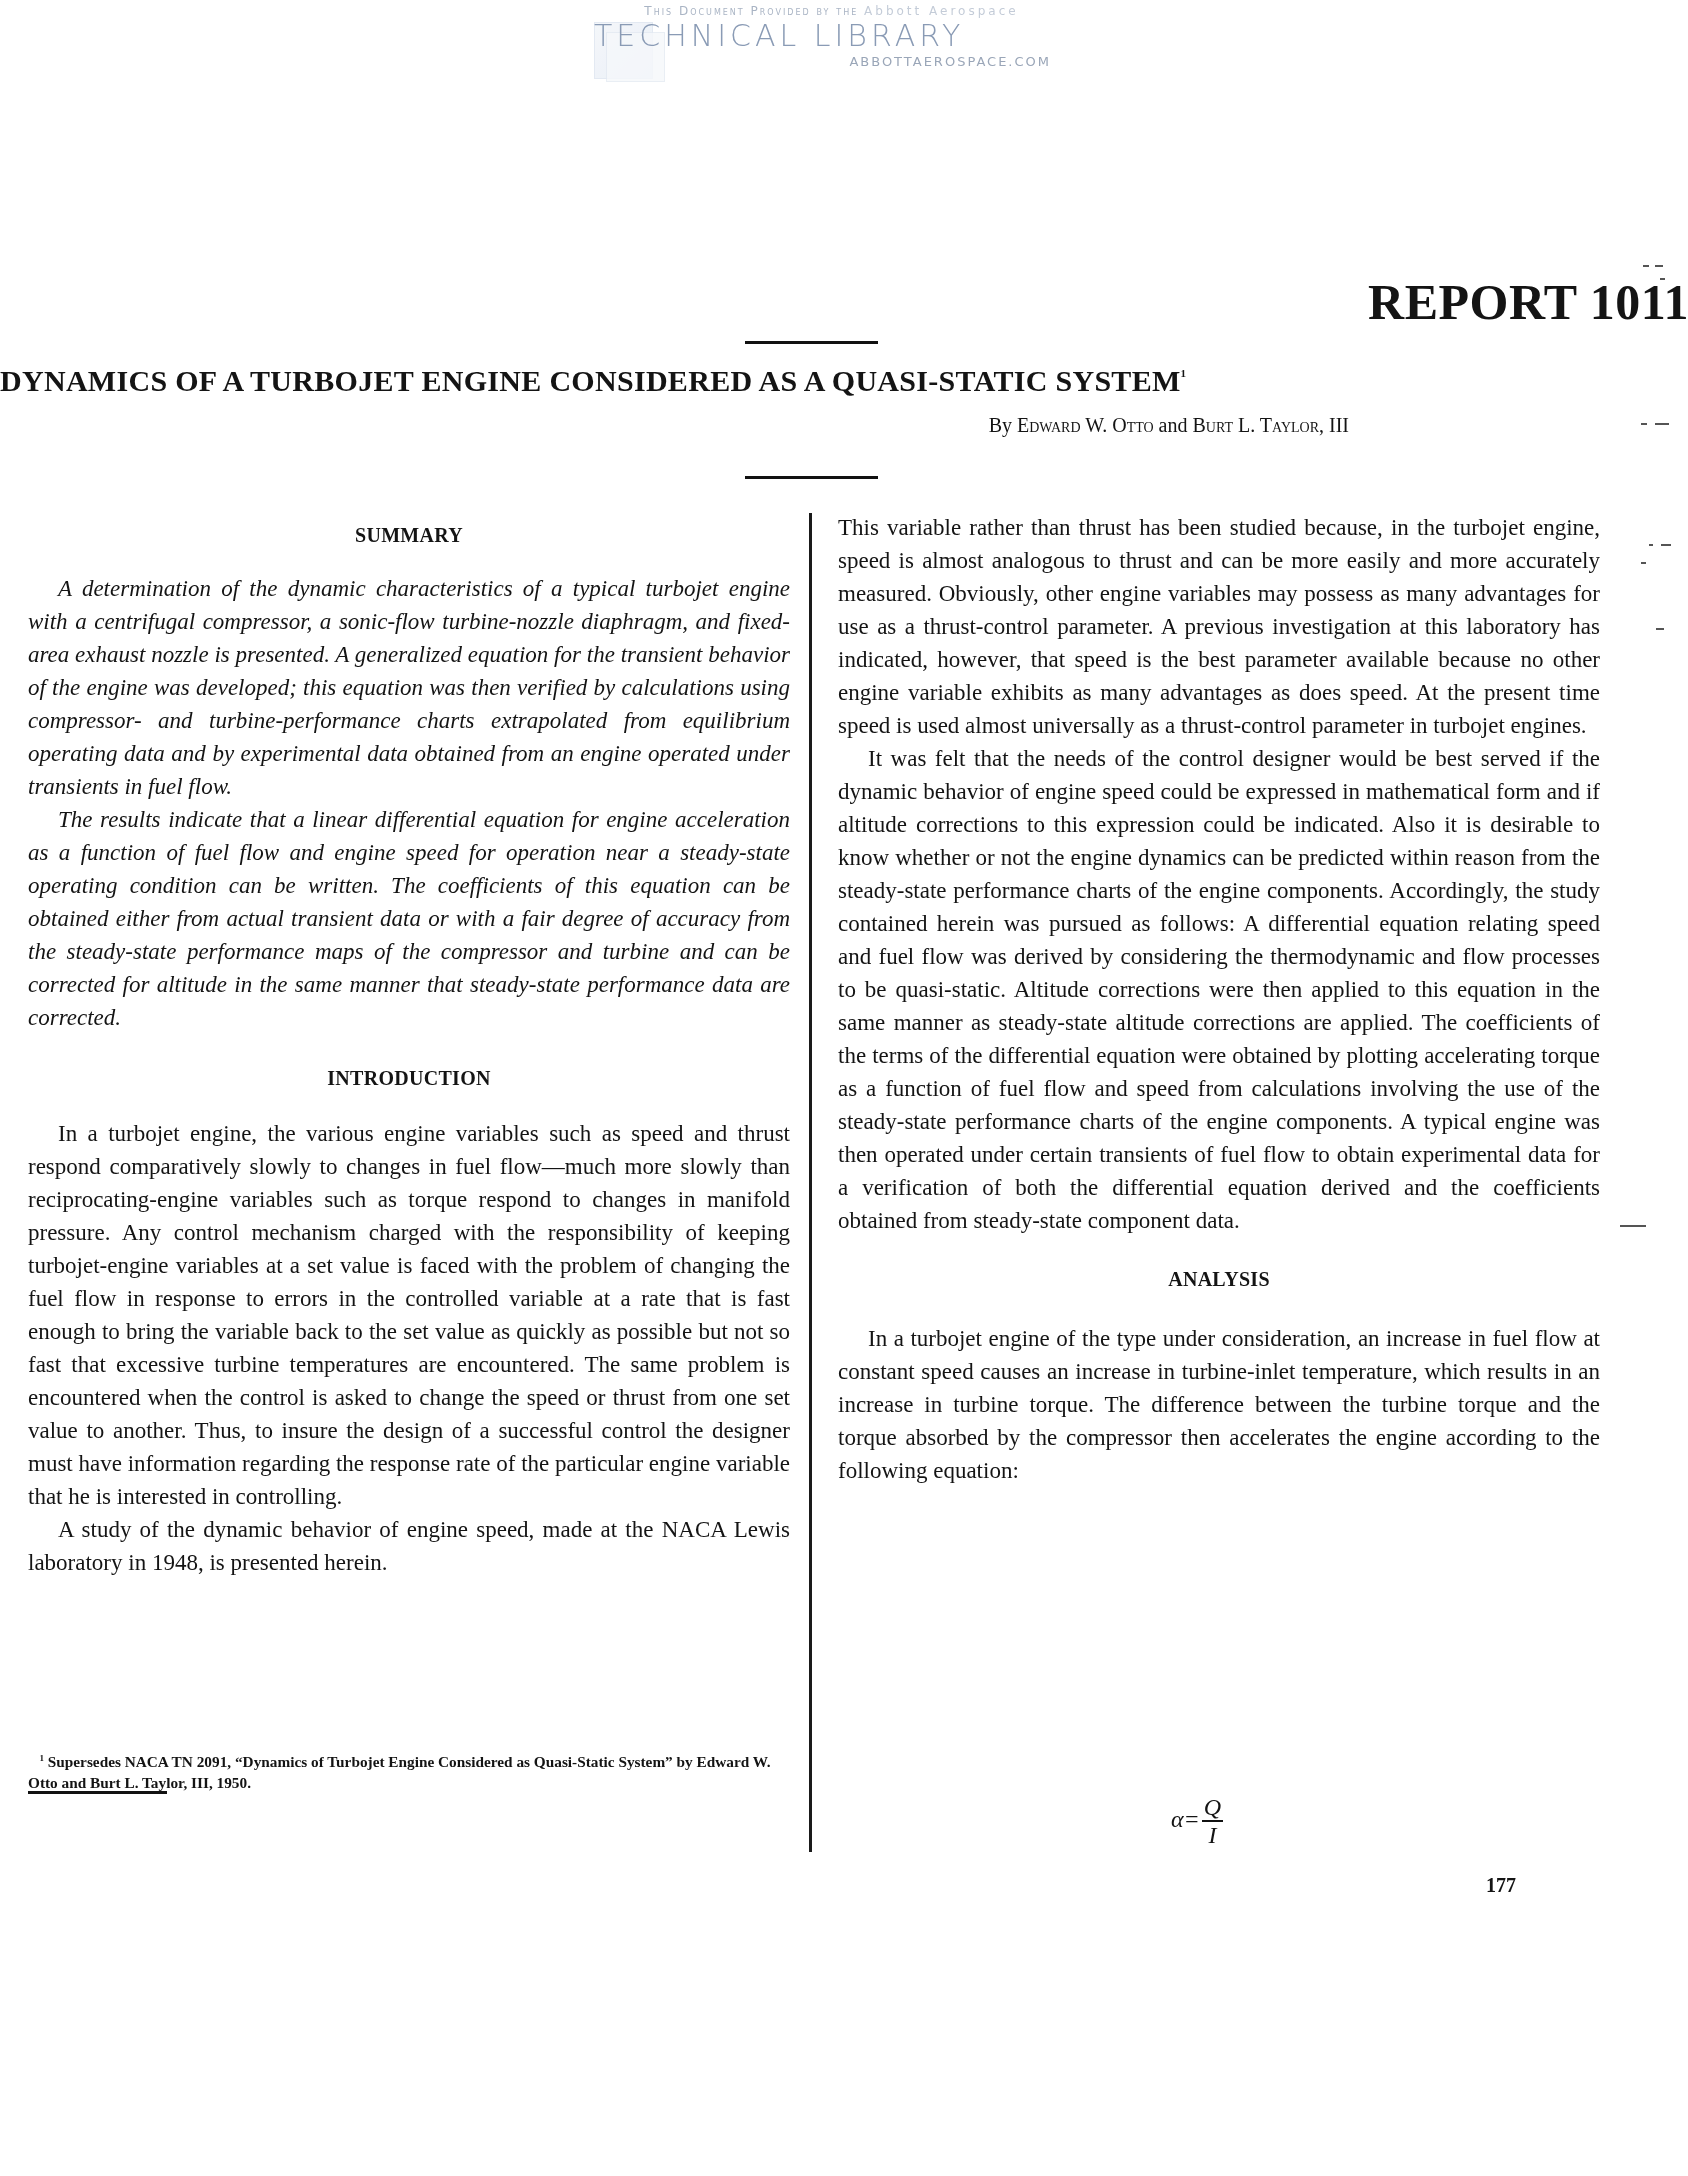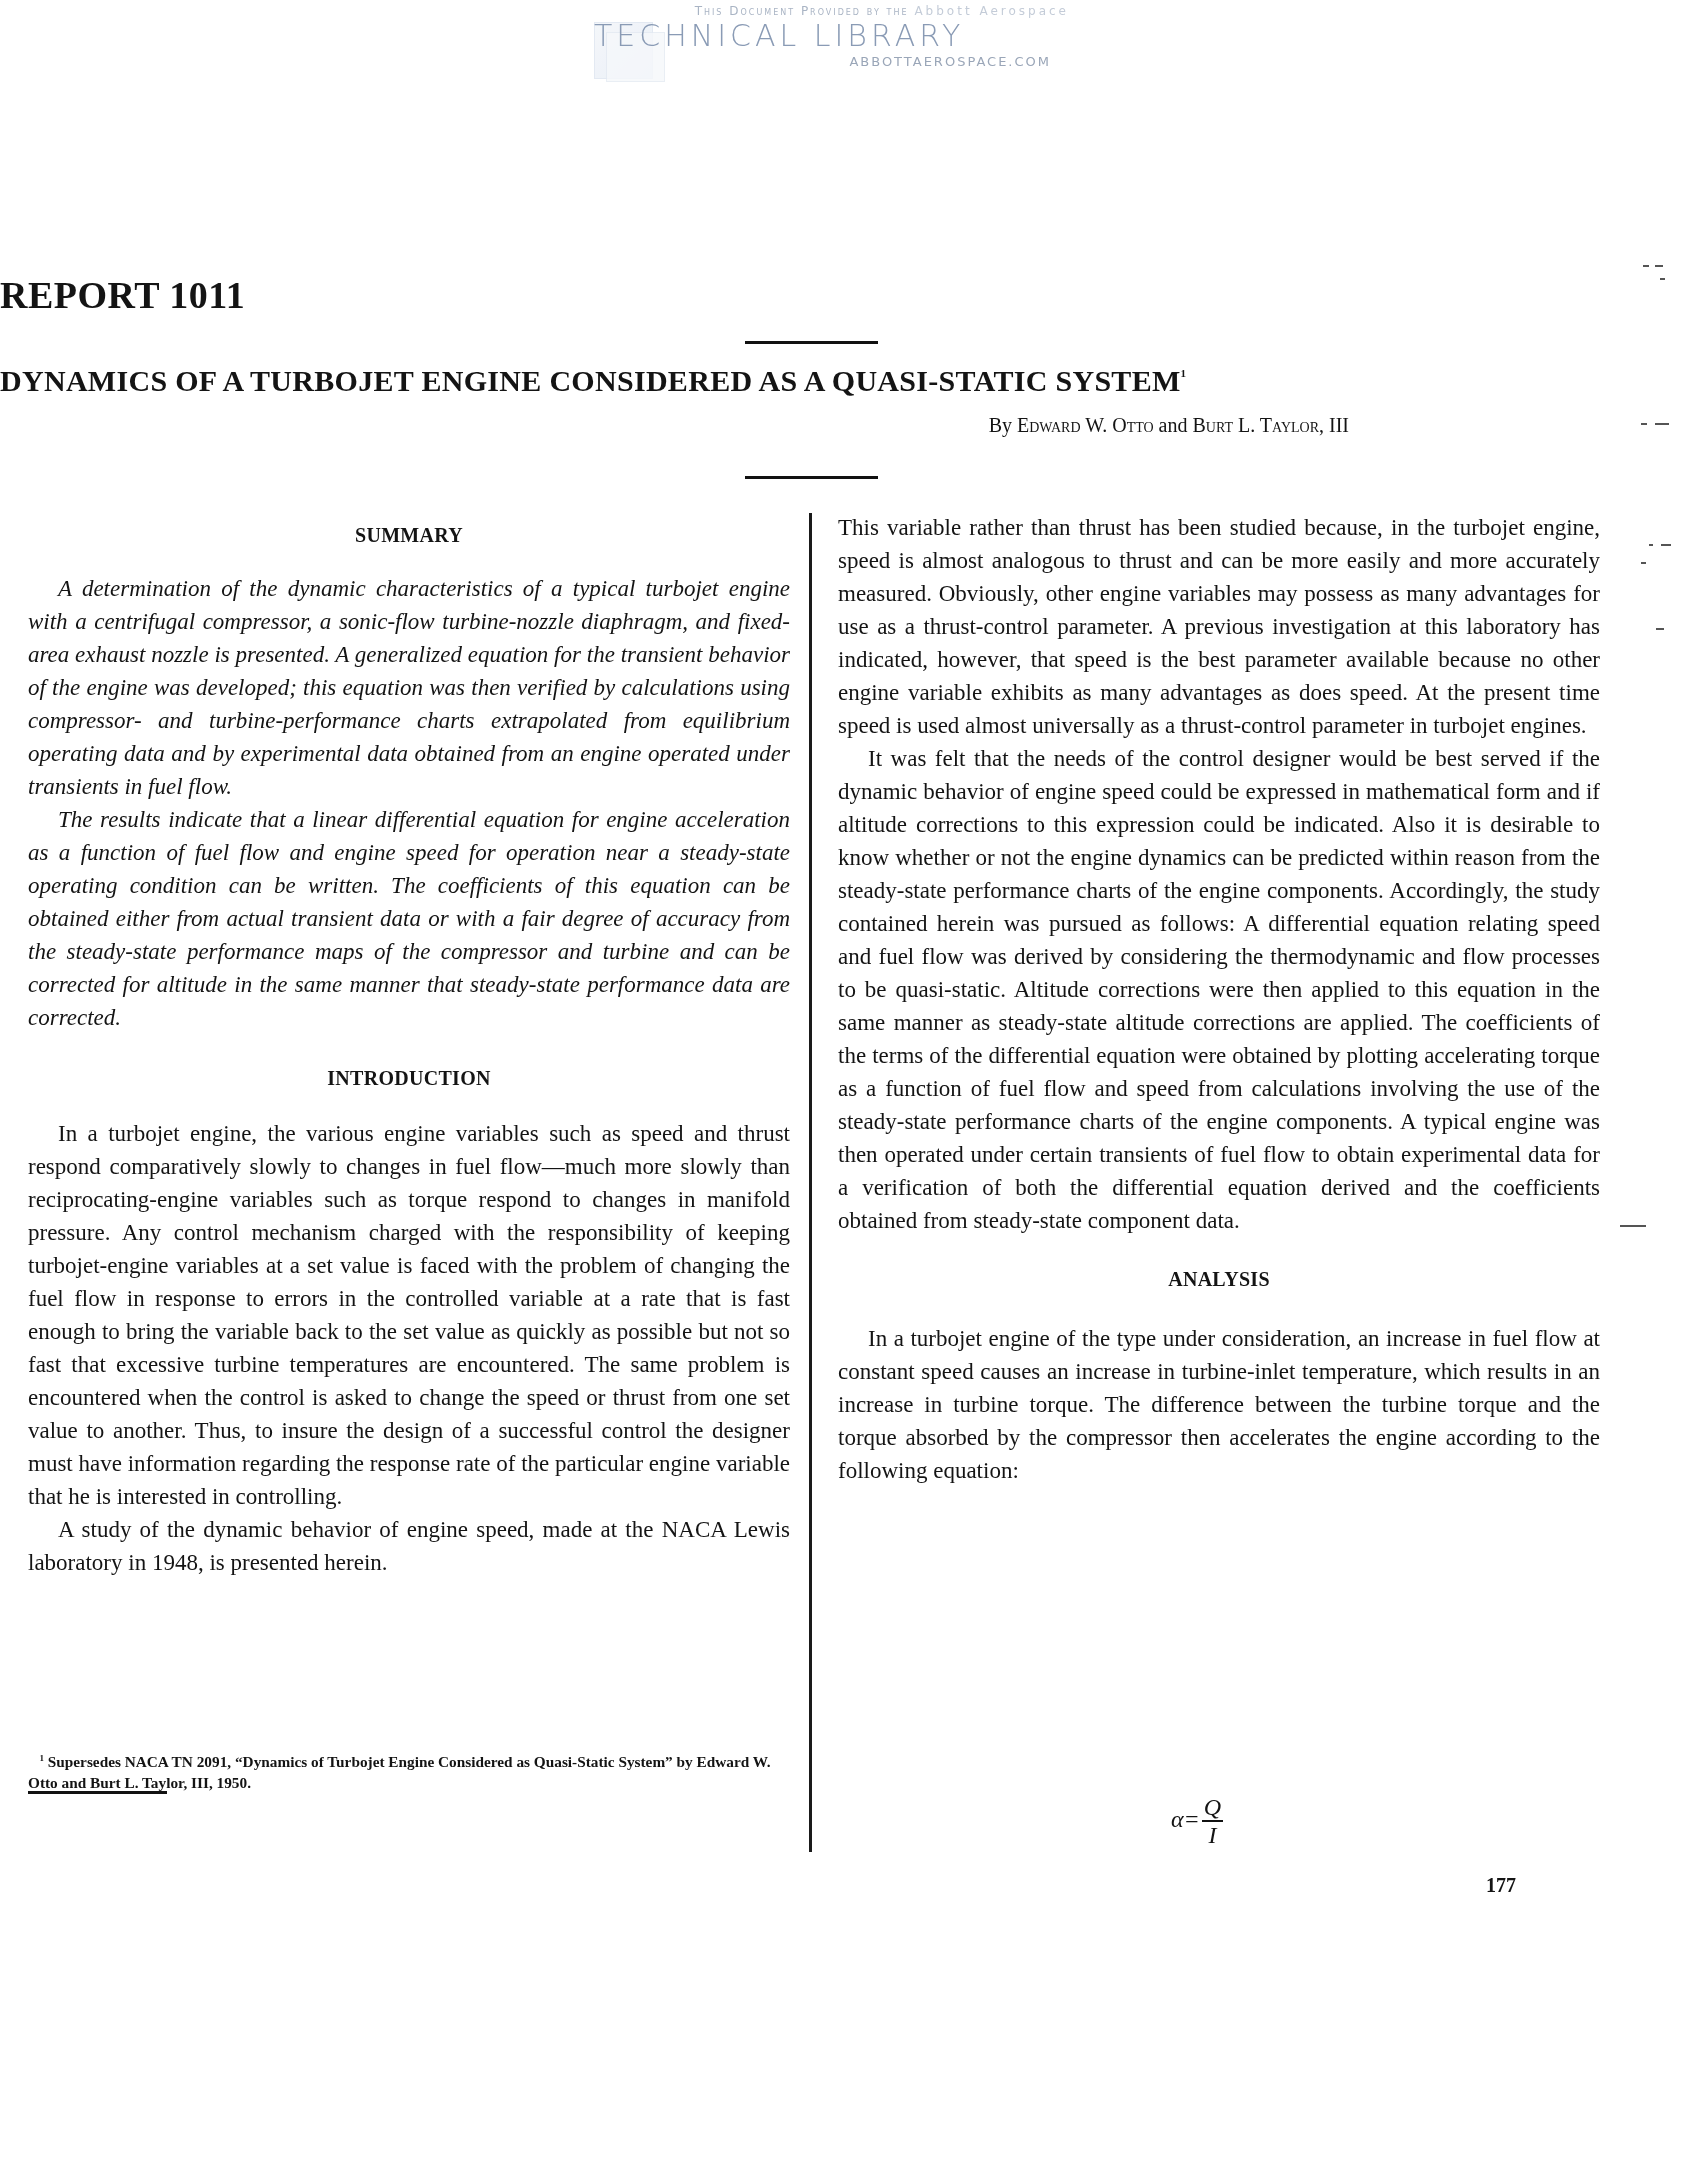--- a/index.html
+++ b/index.html
@@ -6,32 +6,32 @@
   body {
     width: 1689px; height: 2176px; position: relative; overflow: hidden;
     font-family: "Liberation Serif", "DejaVu Serif", serif; color: #141414;
   }
   
   .wm { position: absolute; left: 594px; top: 4px; width: 475px; height: 71px; }
   .wm-page { position: absolute; left: 0; top: 18px; width: 57px; height: 55px;
     border: 1px solid #dfe6f0; background: linear-gradient(135deg,#f3f6fa,#e7edf5); opacity: .85; }
   .wm-page2 { position: absolute; left: 12px; top: 28px; width: 57px; height: 48px;
     border: 1px solid #e4eaf2; background: #f6f8fb; opacity: .8; }
-  .wm-top { position: absolute; left: 0; right: 0; top: 0; text-align: right;
+  .wm-top { position: absolute; left: 0; right: 0; top: 0; text-align: center;
     font-family: "DejaVu Sans", sans-serif; font-size: 12px; letter-spacing: 2px; color: #a9b4c4; }
   .wm-top .dim { font-variant: small-caps; }
   .wm-top .abb { color: #c4ccd8; letter-spacing: 3px; }
   .wm-main { position: absolute; left: 0; right: 0; top: 14px; text-align: left;
     font-family: "DejaVu Sans", sans-serif; font-size: 30px; letter-spacing: 4px; color: #8a9bb5; font-weight: 300; }
   .wm-url { position: absolute; right: 18px; top: 50px;
     font-family: "DejaVu Sans", sans-serif; font-size: 13px; letter-spacing: 2px; color: #9aa6b8; }
 
   
-  .report-no { position: absolute; left: 0; width: 1689px; top: 273px; text-align: left;
-    font-size: 38px; font-weight: bold; letter-spacing: 0.5px; }
+  .report-no { position: absolute; left: 0; width: 1689px; top: 273px; text-align: right;
+    font-size: 50px; font-weight: bold; letter-spacing: 0.5px; }
   .rule { position: absolute; height: 3px; background: #111; }
   .title { position: absolute; left: 0; width: 1689px; top: 364px; 
     font-size: 30px; font-weight: bold; letter-spacing: 0.3px; white-space: nowrap; }
   .title sup { font-size: 11px; vertical-align: 14px; }
   .byline { position: absolute; left: 0; width: 1349px; top: 414px; text-align: right;
     font-size: 20px; }
   .sc { font-variant: small-caps; }
 
   
   .col { position: absolute; font-size: 23px; line-height: 33px; text-align: justify; }

